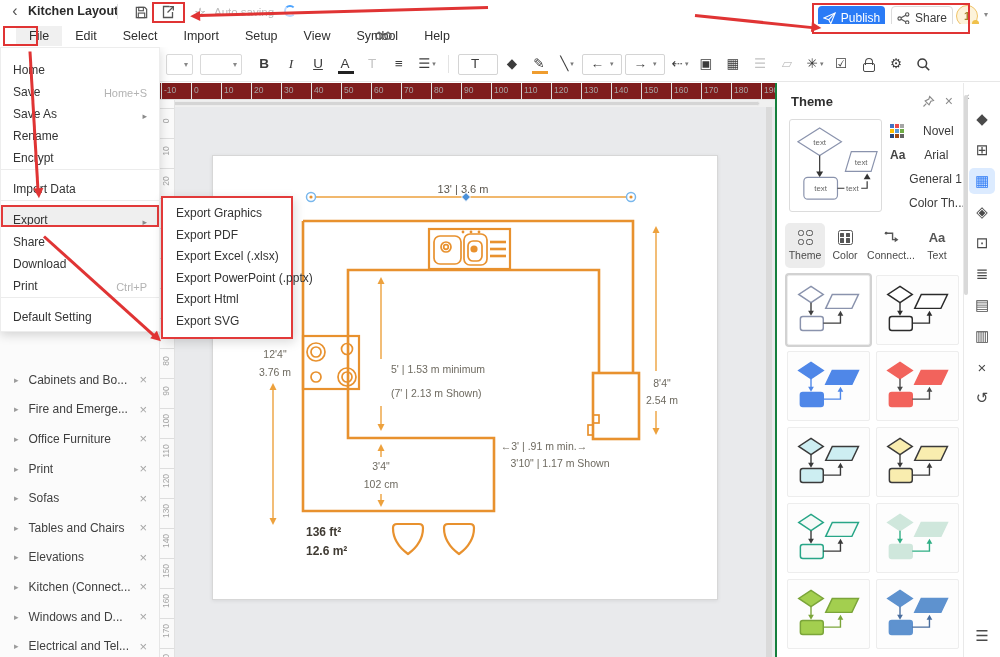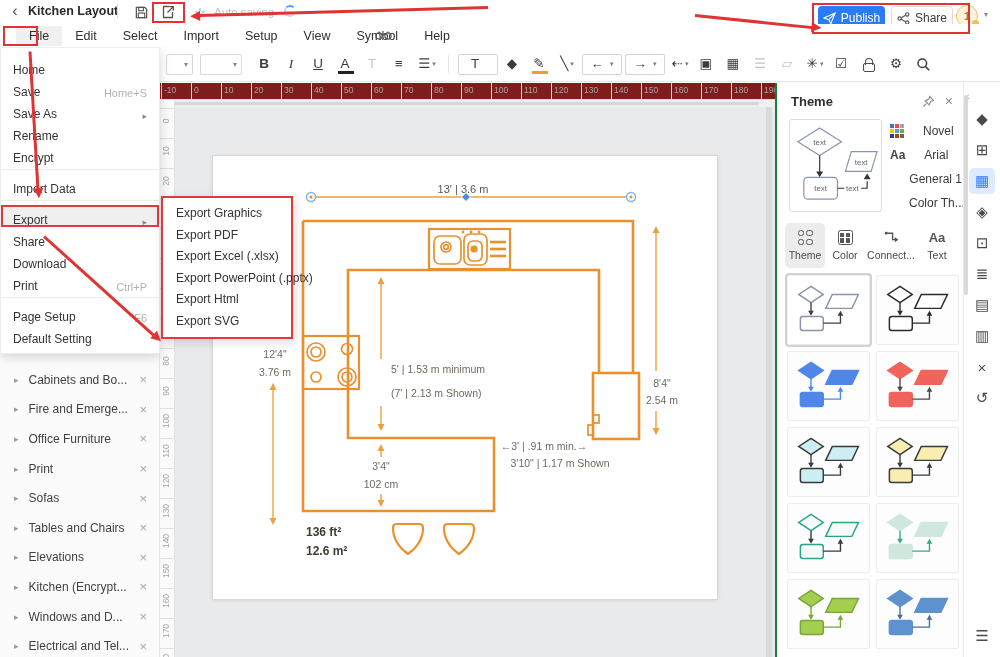--- a/index.html
+++ b/index.html
@@ -567,21 +567,21 @@
       </div>
 
       <div class="sb-item">
         <span class="ar">▸</span>
         <span class="lb">Elevations</span>
         <span class="x">×</span>
       </div>
 
       <div class="sb-item">
         <span class="ar">▸</span>
-        <span class="lb">Kitchen (Encrypt...</span>
+        <span class="lb">Kitchen (Connect...</span>
         <span class="x">×</span>
       </div>
 
       <div class="sb-item">
         <span class="ar">▸</span>
         <span class="lb">Windows and D...</span>
         <span class="x">×</span>
       </div>
 
       <div class="sb-item">
@@ -623,24 +623,20 @@
       <span class="lb">Share</span>
     </div>
   <div class="fm-item">
       <span class="lb">Download</span>
     </div>
   <div class="fm-item">
       <span class="lb">Print</span>
       <span class="sc">Ctrl+P</span>
     </div>
   <div class="fm-divider"></div>
-  <div class="fm-item">
-      <span class="lb">Page Setup</span>
-      <span class="sc">F6</span>
-    </div>
   <div class="fm-item">
       <span class="lb">Default Setting</span>
     </div>
 </div>
 
 <div class="submenu">
 
 <div class="sm-item">Export Graphics</div>
     <div class="sm-item">Export PDF</div>
     <div class="sm-item">Export Excel (.xlsx)</div>

